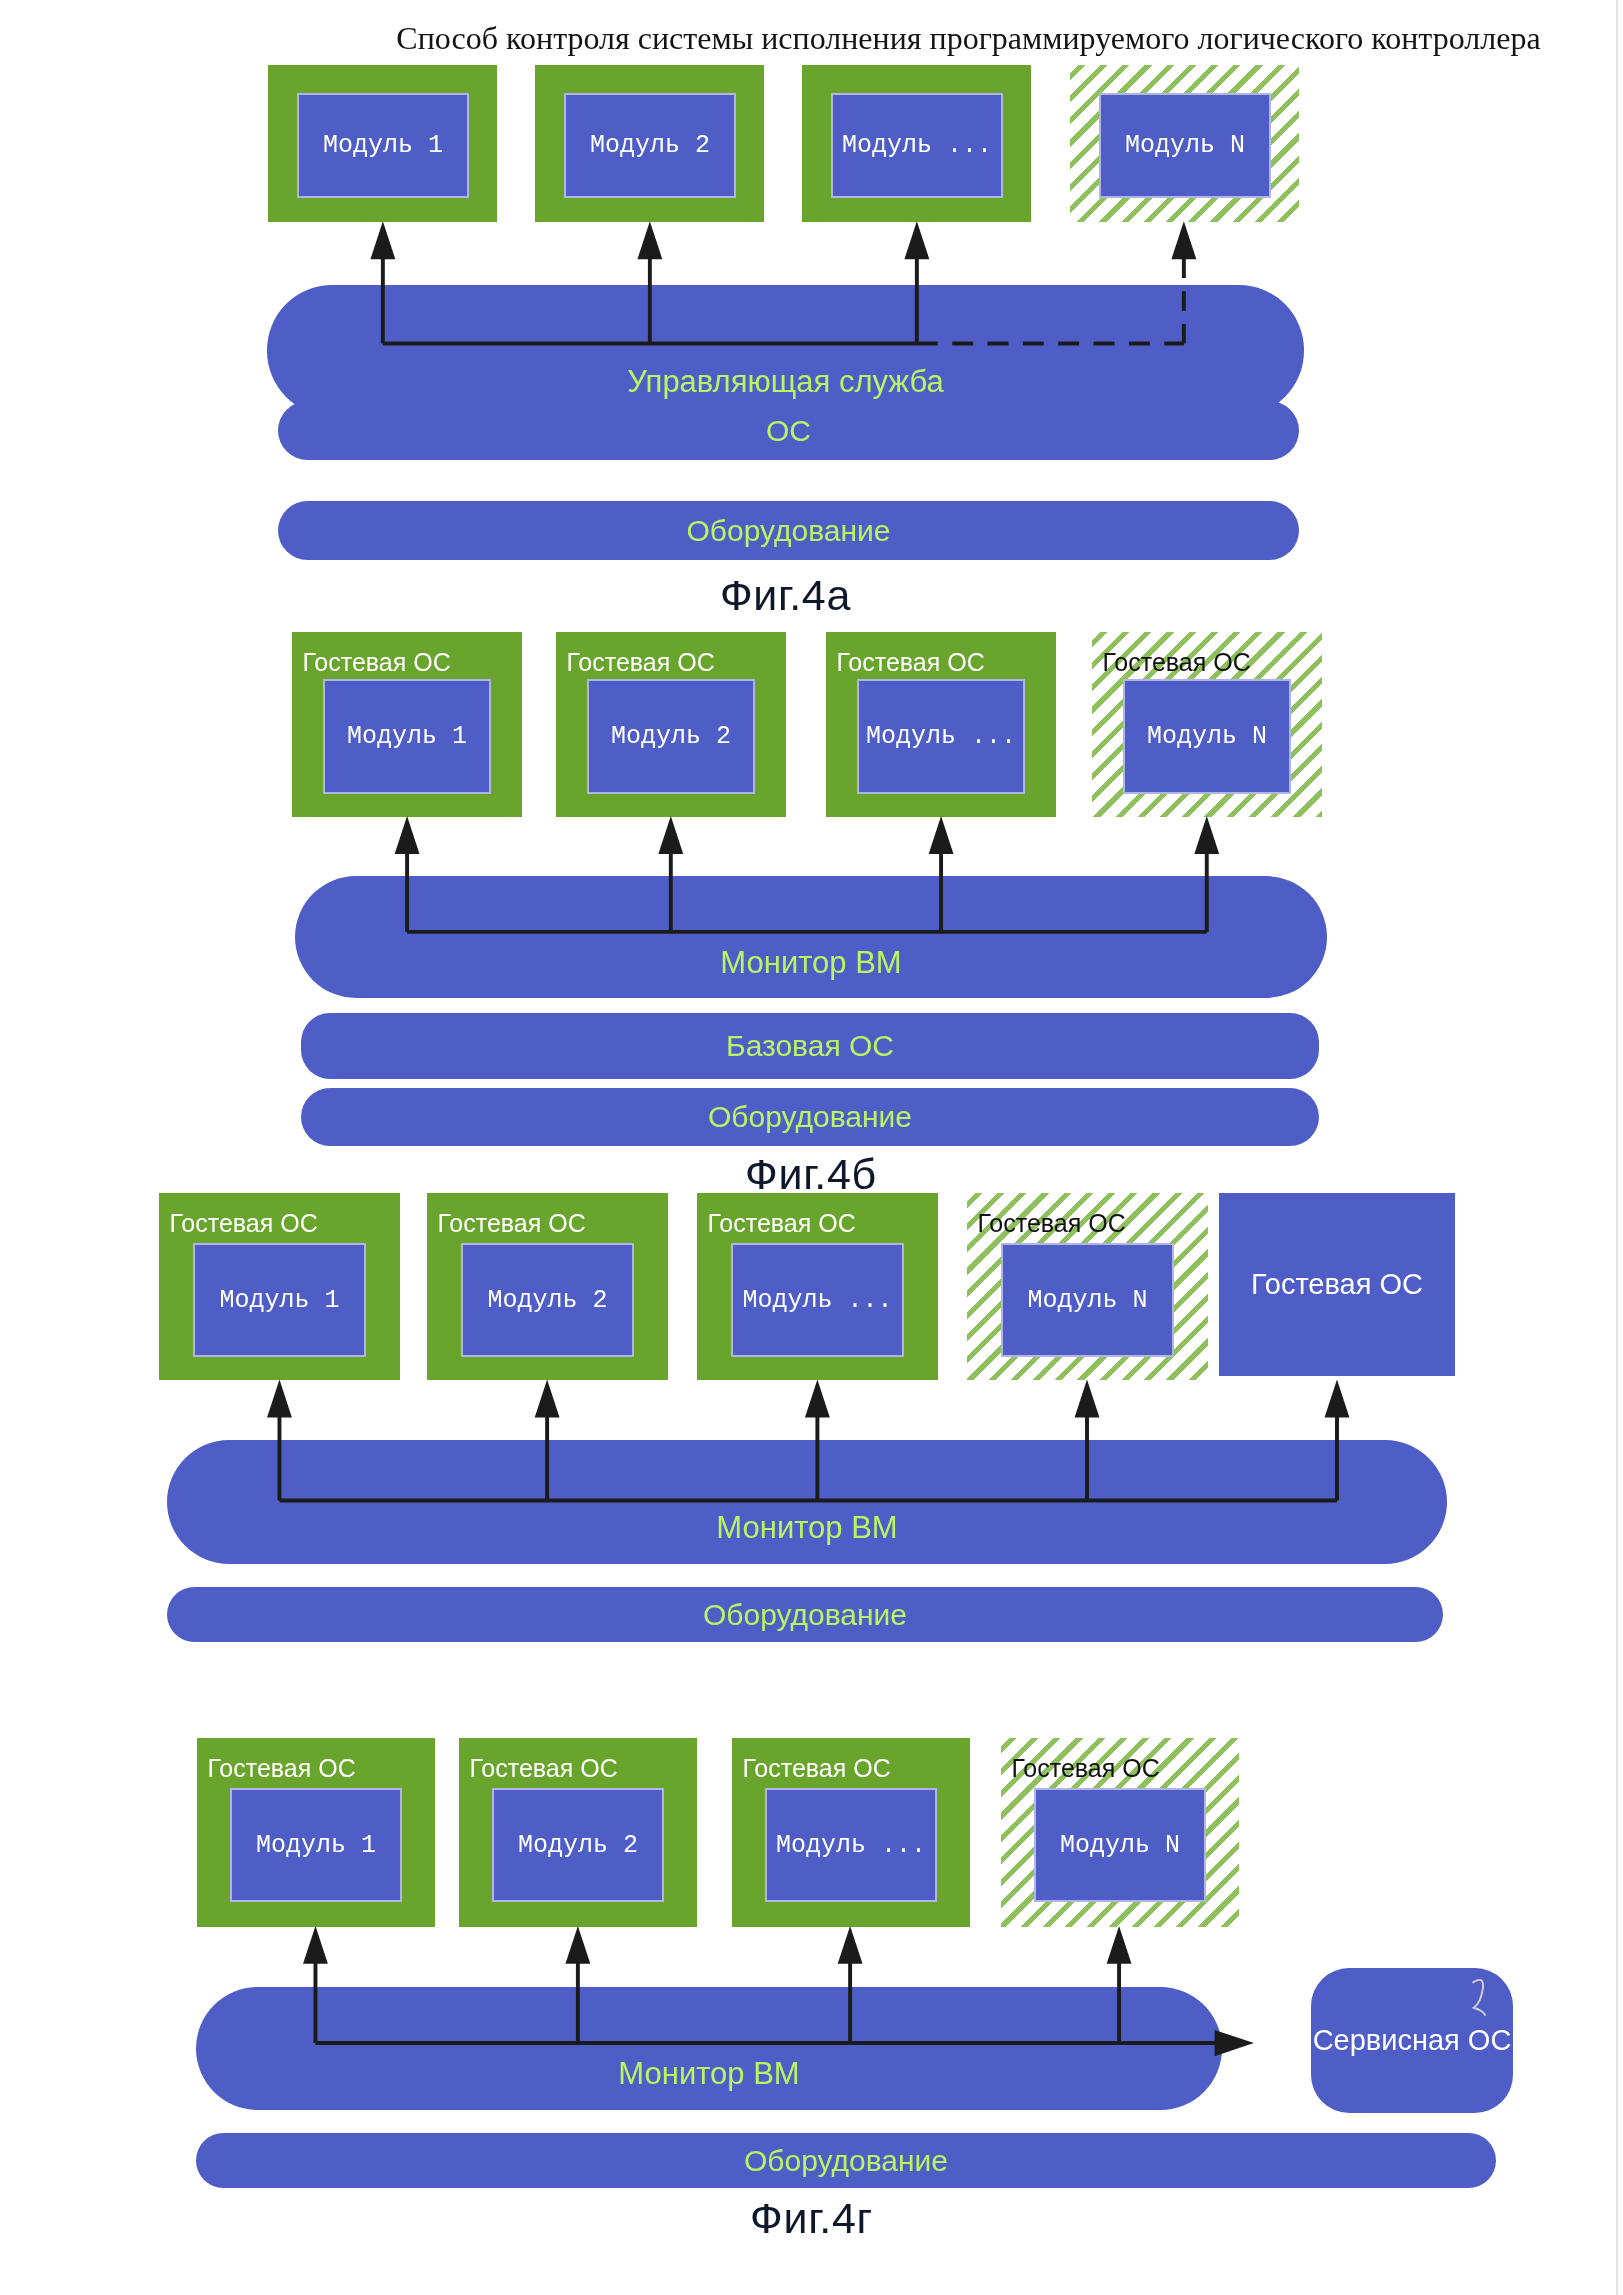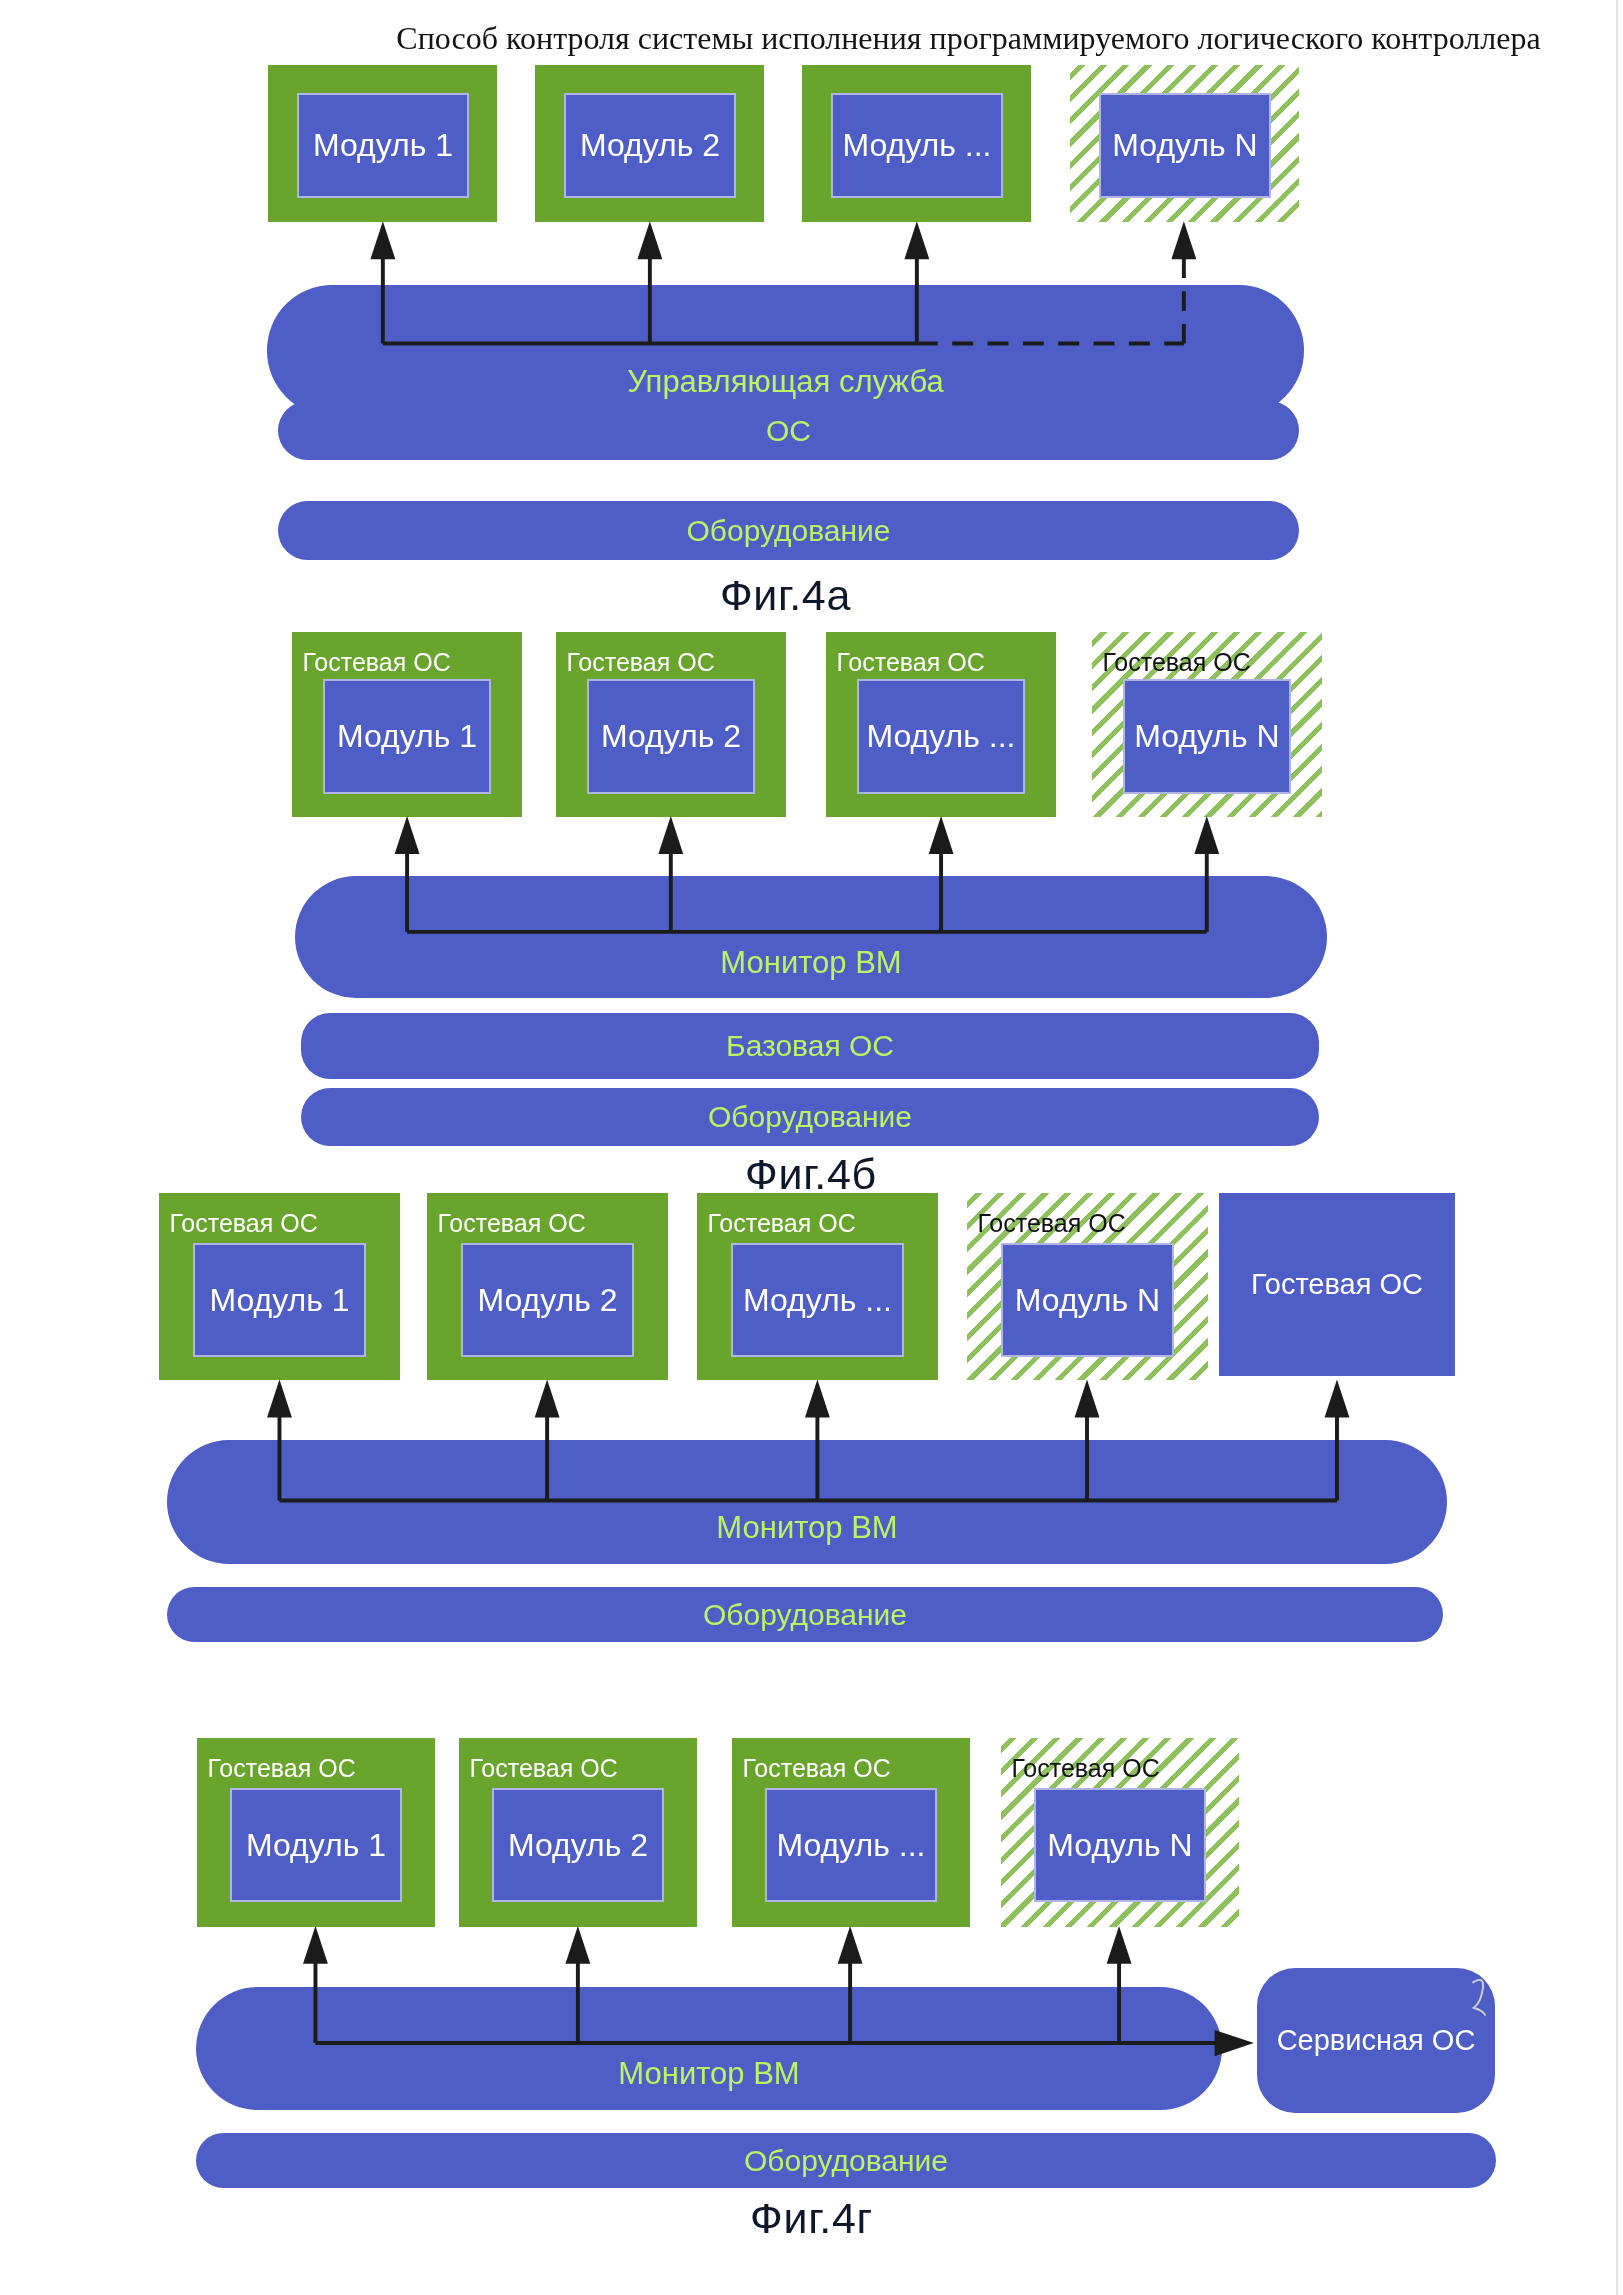--- a/index.html
+++ b/index.html
@@ -8,21 +8,21 @@
   .abs{position:absolute;}
   
   .page-title{position:absolute;left:314px;top:19.6px;width:1309px;height:43px;
       text-align:center;font-family:"Liberation Serif",serif;font-size:32px;
       color:#141414;letter-spacing:0px;white-space:nowrap;}
   
   .frame{position:absolute;background:#69a42c;}
   .frame.hatched{background:repeating-linear-gradient(135deg,#ffffff 0 5.9px,#8ec05c 5.9px 11px,#ffffff 11px 15.7px);}
   .inner{position:absolute;background:#4e5ec6;border:2px solid rgba(255,255,255,.55);
       display:flex;align-items:center;justify-content:center;color:#ffffff;
-      font-size:32px;}
+      font-size:25px;font-family:Liberation Mono, monospace;}
   .os-label{position:absolute;left:10.5px;top:15.7px;color:#ffffff;font-size:25px;white-space:nowrap;}
   .os-label.dark{color:#111111;}
   
   .bar{position:absolute;background:#4e5ec6;color:#bef264;display:flex;
       align-items:center;justify-content:center;font-size:30px;}
   .bar-tall{align-items:flex-end;font-size:31px;}
   
   .guest-box{position:absolute;background:#4e5ec6;display:flex;align-items:center;
       justify-content:center;color:#ffffff;font-size:29px;}
   .service-box{position:absolute;background:#4e5ec6;border-radius:38px;display:flex;
@@ -167,21 +167,21 @@
   </div>
   <div class="frame hatched" style="left:1001px;top:1738px;width:238px;height:189px">
     <div class="os-label dark">Гостевая ОС</div>
     <div class="inner" style="left:33px;top:50px;width:168px;height:110px">
       <span>Модуль N</span>
     </div>
   </div>
   <div class="bar bar-tall" style="left:196px;top:1987px;width:1026px;height:123px;border-radius:62px;padding-bottom:18.3px;box-sizing:border-box">
     <span>Монитор ВМ</span>
   </div>
-  <div class="service-box" style="left:1257px;top:1968px;width:238px;height:145px">
+  <div class="service-box" style="left:1311px;top:1968px;width:202px;height:145px">
     <span>Сервисная ОС</span>
   </div>
   <div class="bar" style="left:196px;top:2133px;width:1300px;height:55px;border-radius:27.5px">
     <span>Оборудование</span>
   </div>
   <div class="caption" style="left:196px;top:2194px;width:1231px">Фиг.4г</div>
 </div>
 
 <svg class="abs" style="left:0;top:0;z-index:6;pointer-events:none" width="1623" height="2295" viewBox="0 0 2480 3507">
 

